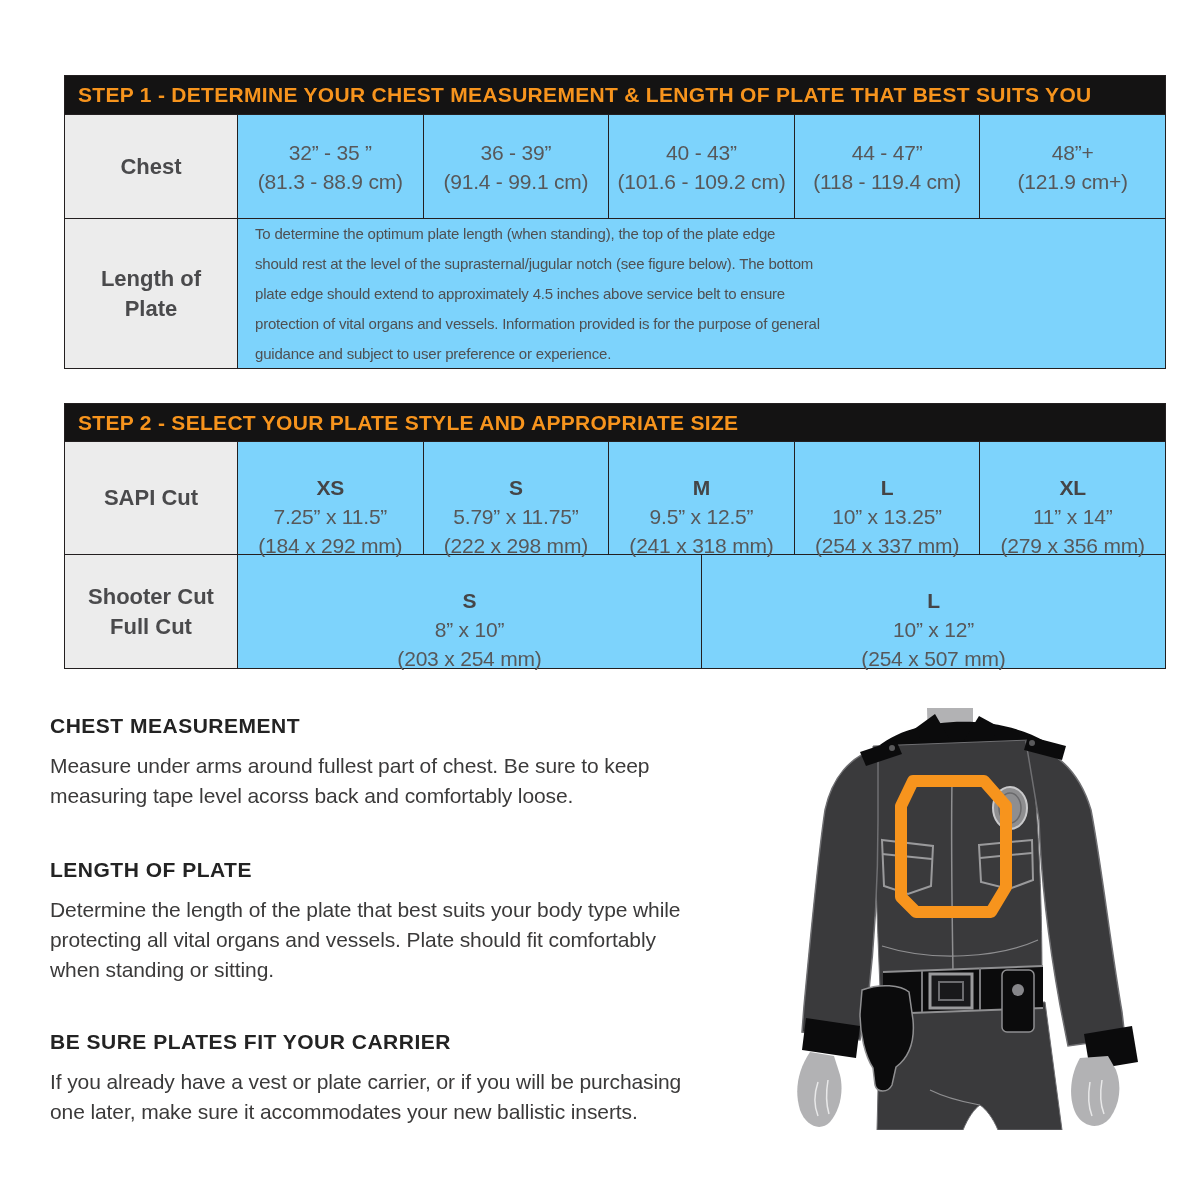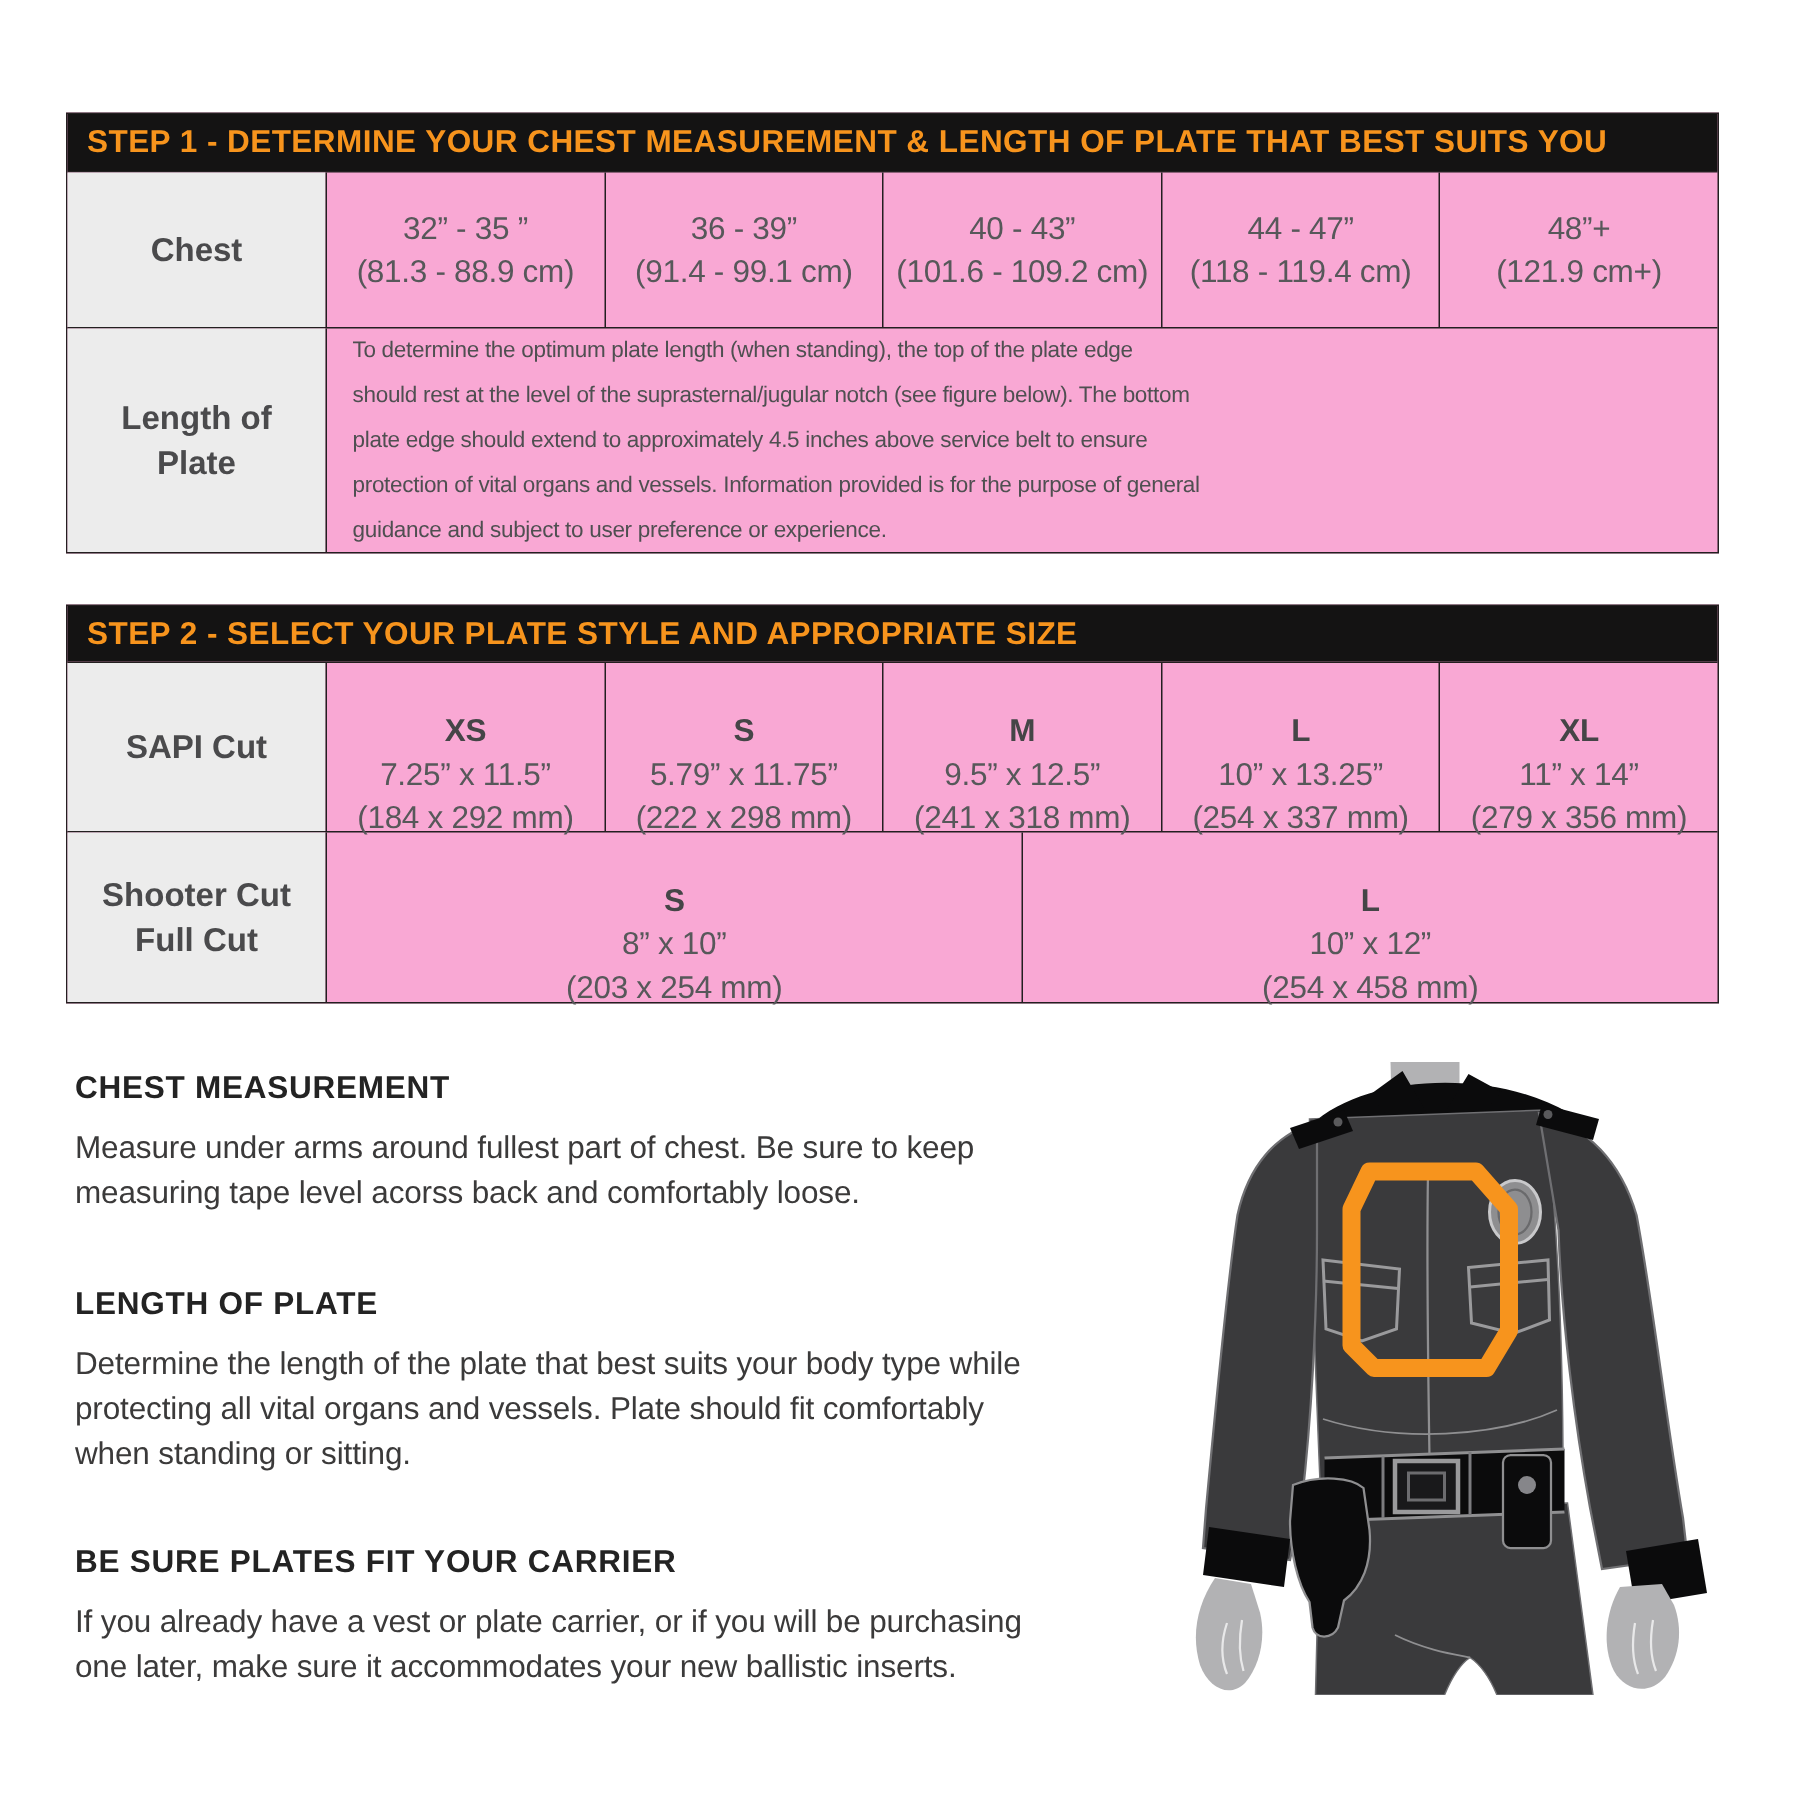--- a/index.html
+++ b/index.html
@@ -17,21 +17,21 @@
   *{margin:0;padding:0;box-sizing:border-box;}
   html,body{background:#fff;}
   body{
     width:1200px;height:1200px;position:relative;overflow:hidden;
     font-family:"Liberation Sans","DejaVu Sans",sans-serif;
     color:var(--body-text);
   }
   .multiline{white-space:pre-line;}
 
   
-  .sg-table{position:absolute;left:44px;width:1102px;border:1.5px solid var(--border);background:#f9a8d4;}
+  .sg-table{position:absolute;left:64px;width:1102px;border:1.5px solid var(--border);background:#7dd3fc;}
   .t1{top:75px;}
   .t2{top:403px;}
   .bar{
     background:var(--bar-bg);color:var(--accent);
     font-weight:bold;font-size:21px;letter-spacing:.3px;
     display:flex;align-items:center;padding-left:13px;
   }
   .t1 .bar{height:38px;}
   .t2 .bar{height:37px;}
   .row{display:flex;border-top:1.5px solid var(--border);}
@@ -152,21 +152,21 @@
     <div class="cell lbl multiline">Shooter Cut
 Full Cut</div>
     <div class="cell dcol">
       <div class="size-letter">S</div>
       <div>8” x 10”</div>
       <div>(203 x 254 mm)</div>
     </div>
     <div class="cell dcol">
       <div class="size-letter">L</div>
       <div>10” x 12”</div>
-      <div>(254 x 458 mm)</div>
+      <div>(254 x 507 mm)</div>
     </div>
   </div>
 </div>
 
 <div class="section s1">
   <h3>CHEST MEASUREMENT</h3>
   <p class="multiline">Measure under arms around fullest part of chest. Be sure to keep
 measuring tape level acorss back and comfortably loose.</p>
 </div>
 <div class="section s2">

